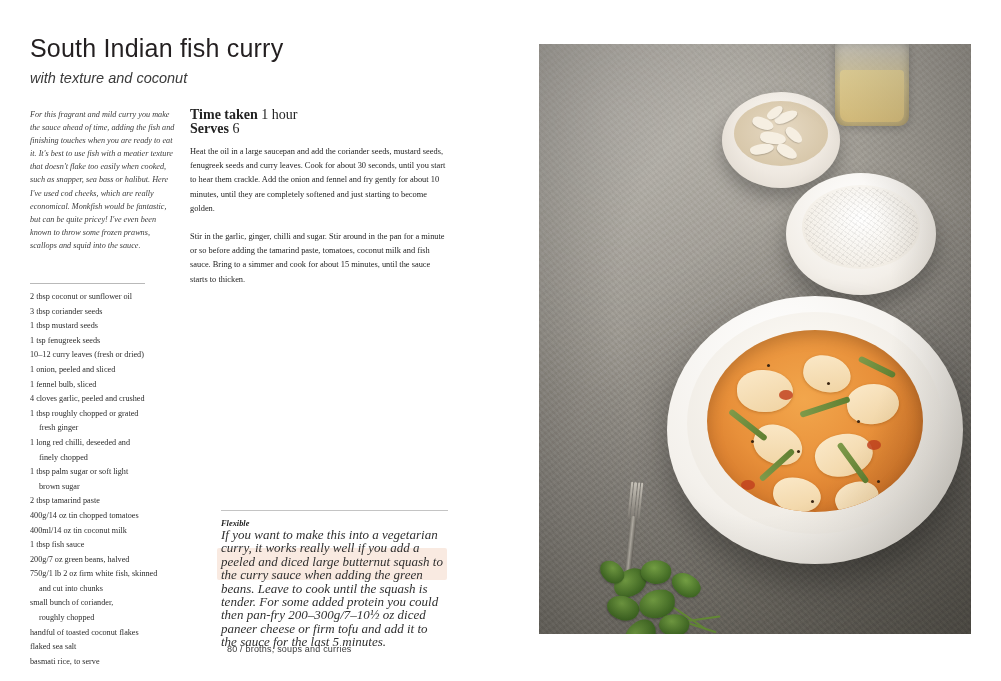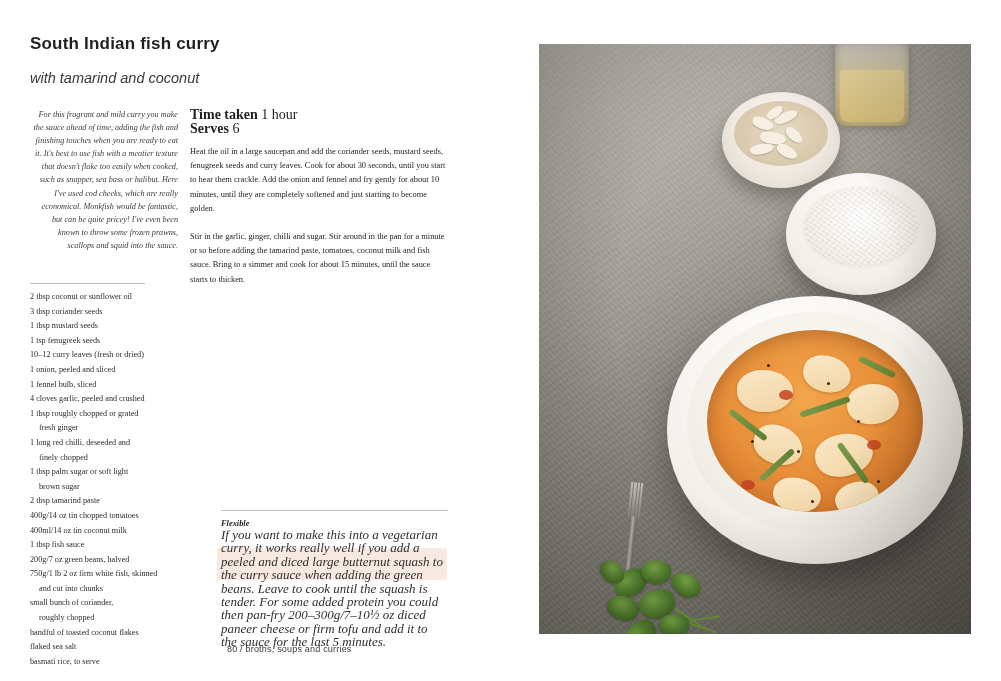--- a/index.html
+++ b/index.html
@@ -19,23 +19,23 @@
     width: 1001px;
     height: 681px;
     background: #ffffff;
   }
 
   
   .recipe-title {
     position: absolute;
     left: 30px;
     top: 34px;
-    font-size: 17px;
+    font-size: 25px;
     font-family: "Liberation Sans", sans-serif;
-    font-weight: 700;
+    font-weight: 400;
     letter-spacing: 0.2px;
     color: #231f20;
     white-space: nowrap;
   }
   .recipe-subtitle {
     position: absolute;
     left: 30px;
     top: 70px;
     font-size: 14.5px;
     font-family: "Liberation Sans", sans-serif;
@@ -48,21 +48,21 @@
   
   .intro {
     position: absolute;
     left: 30px;
     top: 108px;
     width: 148px;
     font-size: 8.2px;
     line-height: 13.1px;
     font-style: italic;
     color: #3b3b3b;
-    text-align: right;
+    text-align: left;
   }
 
   
   .ing-rule {
     position: absolute;
     left: 30px;
     top: 283px;
     width: 115px;
     height: 1px;
     background: #b9b9b9;
@@ -354,21 +354,21 @@
     border-radius: 2px;
     transform-origin: left center;
   }
 </style>
 </head>
 <body>
 
 <div class="page">
 
   <div class="recipe-title">South Indian fish curry</div>
-  <div class="recipe-subtitle">with tamarind and coconut</div>
+  <div class="recipe-subtitle">with texture and coconut</div>
   <div class="intro">For this fragrant and mild curry you make the sauce ahead of time, adding the fish and finishing touches when you are ready to eat it. It's best to use fish with a meatier texture that doesn't flake too easily when cooked, such as snapper, sea bass or halibut. Here I've used cod cheeks, which are really economical. Monkfish would be fantastic, but can be quite pricey! I've even been known to throw some frozen prawns, scallops and squid into the sauce.</div>
 
   <div class="ing-rule"></div>
   <div class="ingredients">
     <div>2 tbsp coconut or sunflower oil</div>
     <div>3 tbsp coriander seeds</div>
     <div>1 tbsp mustard seeds</div>
     <div>1 tsp fenugreek seeds</div>
     <div>10–12 curry leaves (fresh or dried)</div>
     <div>1 onion, peeled and sliced</div>

